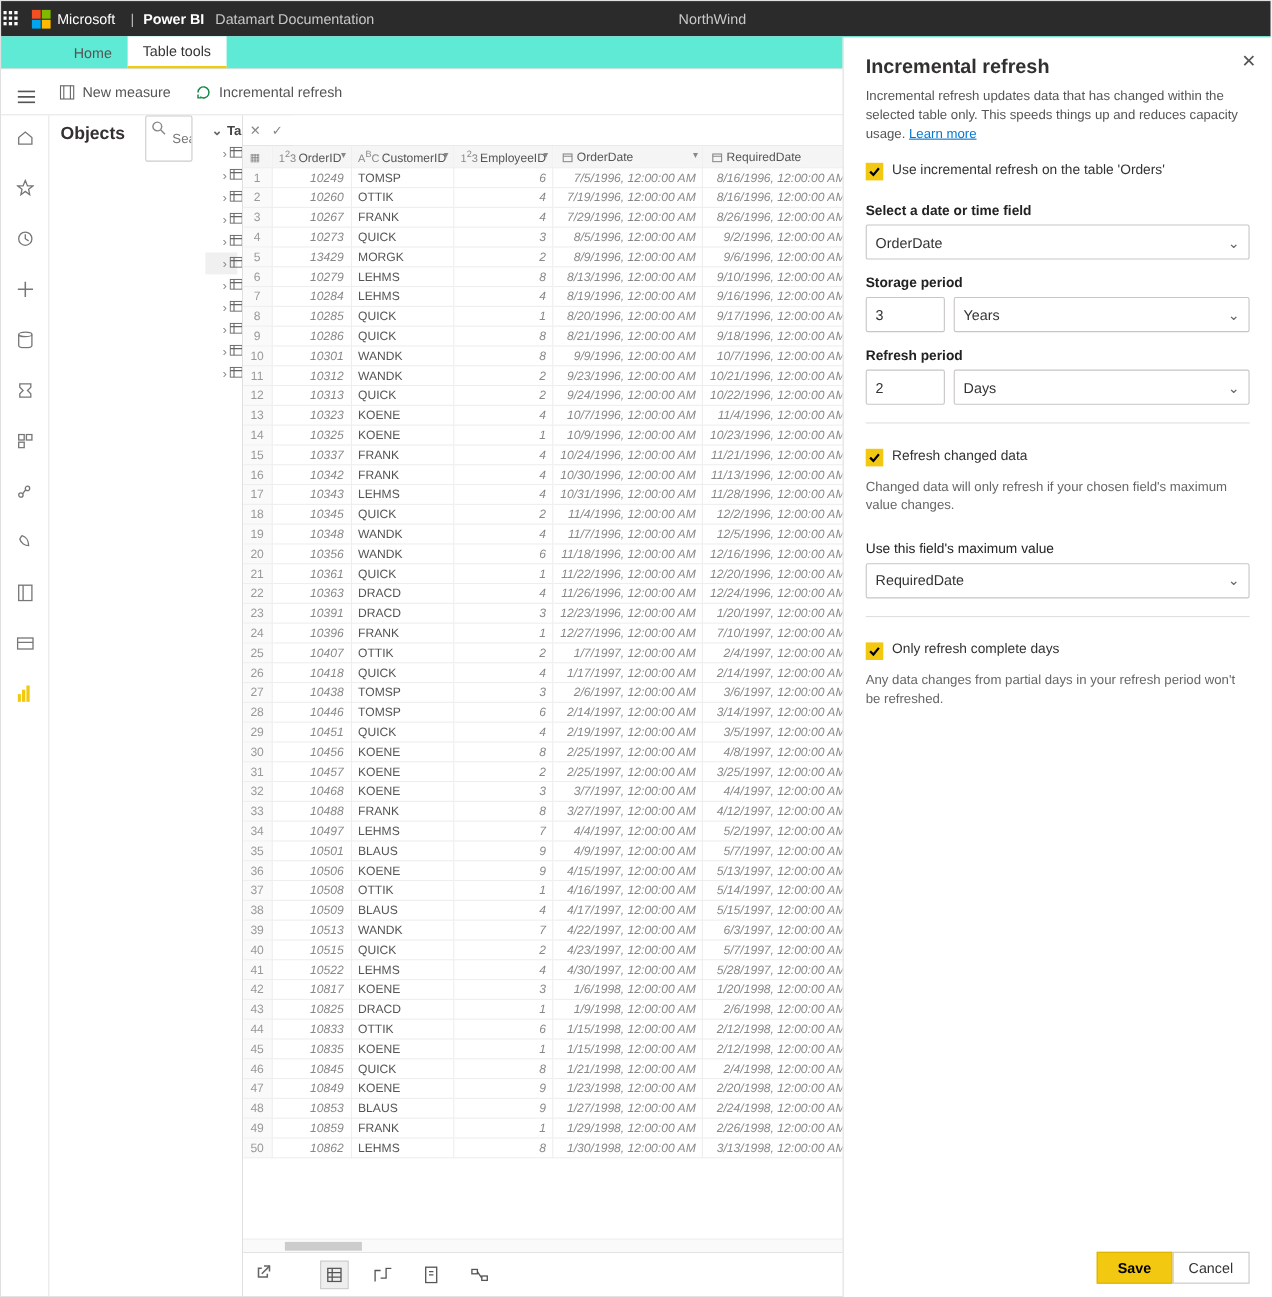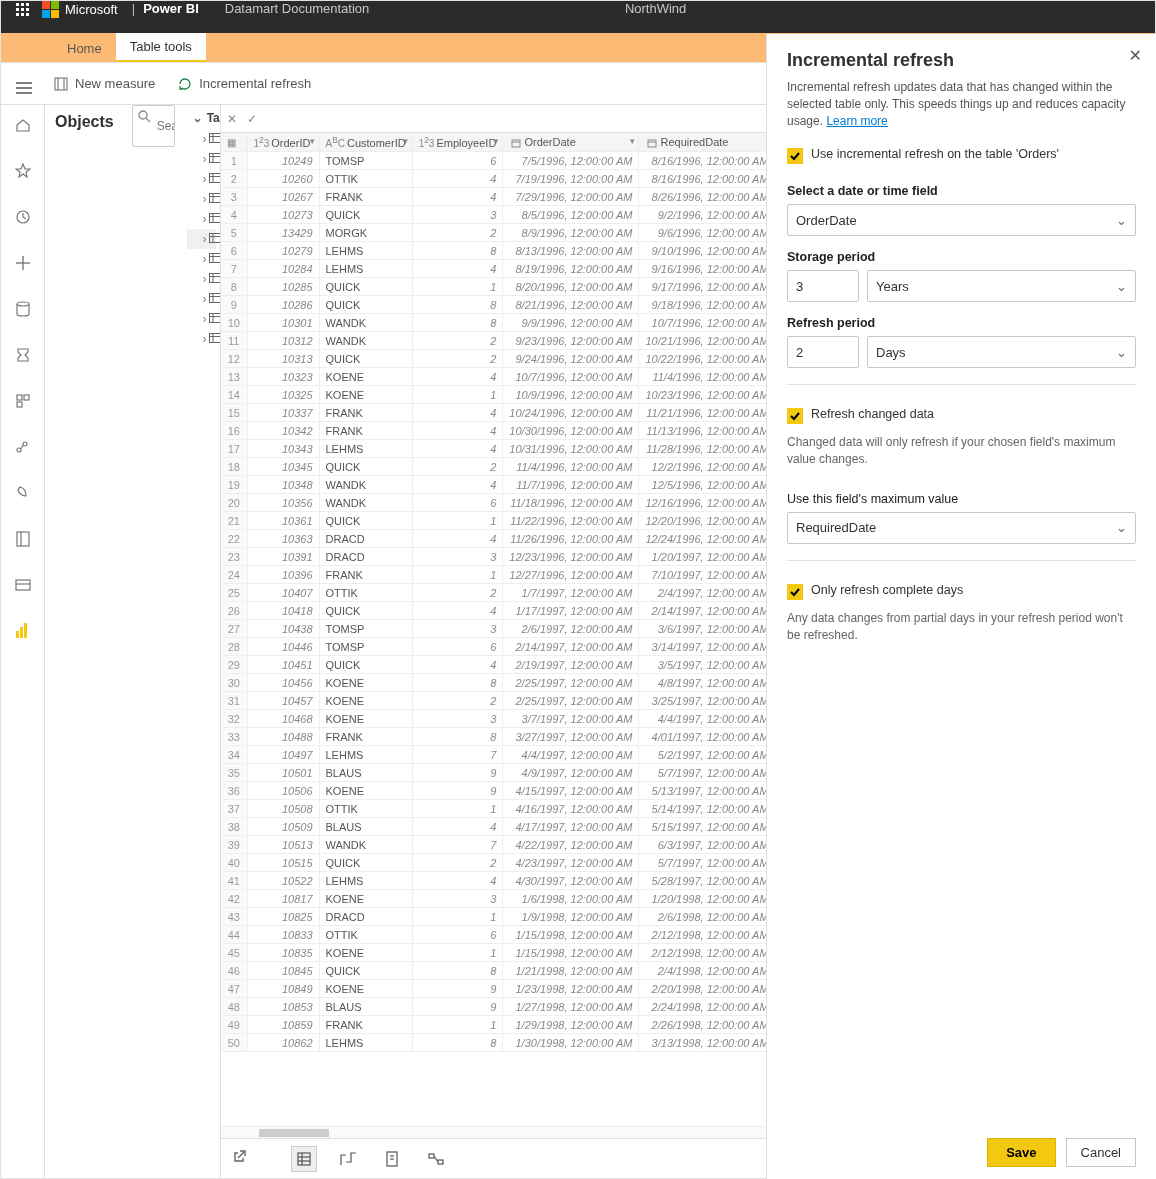--- a/index.html
+++ b/index.html
@@ -1,30 +1,30 @@
 <!DOCTYPE html>
 <html><head>
 <meta charset="utf-8">
 <style>
   * { box-sizing: border-box; }
   html, body { margin:0; padding:0; font-family: "Segoe UI", Arial, sans-serif; font-size: 12px; color:#323130; background:#fff; }
   .app { width:1156px; height:1179px; display:flex; flex-direction:column; border:1px solid #e0e0e0; }
   
-  .titlebar { height:32px; background:#2b2b2b; color:#fff; display:flex; align-items:flex-start; padding:0 13px; font-size:13px; }
+  .titlebar { height:32px; background:#2b2b2b; color:#fff; display:flex; align-items:center; padding:0 0; font-size:13px; }
   .waffle { width:18px; height:18px; margin-right:10px; display:inline-flex; align-items:center; justify-content:center; }
   .waffle svg { fill:#fff; }
   .ms-logo { display:inline-flex; align-items:center; margin-right:6px; }
   .ms-logo .sq { width:8px; height:8px; display:inline-block; }
   .ms-logo .grid { display:grid; grid-template-columns: 8px 8px; grid-template-rows: 8px 8px; gap:1px; margin-right:6px;}
   .titlebar .bold { font-weight:600; }
   .titlebar .sep { margin:0 8px; color:#bbb; }
   .titlebar .light { color:#c8c8c8; }
   .titlebar .center { flex:1; text-align:center; color:#c8c8c8; font-size:13px; }
   
-  .tabs-row { height:30px; background:#fdba74; border-bottom:1px solid #e1dfdd; display:flex; align-items:flex-end; padding-left:52px; font-size:13px;}
+  .tabs-row { height:30px; background:#5eead4; border-bottom:1px solid #e1dfdd; display:flex; align-items:flex-end; padding-left:52px; font-size:13px;}
   .tab { padding:6px 14px; color:#555; cursor:pointer; }
   .tab.active { color:#333; border-bottom:2px solid #f2c811; background:#fff; }
   .hamburger { position:absolute; left:8px; top:40px; width:30px; height:30px; display:flex; align-items:center; justify-content:center; color:#555; cursor:pointer;}
   .hamburger svg { stroke:#555; }
   .toolbar-row { height:42px; background:#fff; border-bottom:1px solid #e1dfdd; display:flex; align-items:center; padding-left:52px; font-size:13px; color:#555;}
   .toolbar-btn { display:flex; align-items:center; margin-right:22px; cursor:pointer; }
   .toolbar-btn .icon { margin-right:6px; display:inline-flex; }
   
   .main { flex:1; display:flex; min-height:0; position:relative; }
   .leftnav { width:44px; background:#fff; border-right:1px solid #e1dfdd; display:flex; flex-direction:column; align-items:center; padding-top:6px; gap:18px; color:#777; }
@@ -75,21 +75,21 @@
   .check-row label { font-size:12.5px; color:#333; }
   .field-label { font-size:12.5px; font-weight:600; margin:14px 0 6px 0; color:#222;}
   .select, .numinput { height:32px; border:1px solid #c8c6c4; border-radius:2px; display:flex; align-items:center; padding:0 8px; font-size:13px; color:#333; background:#fff; position:relative;}
   .select { cursor:pointer; }
   .select .caret { margin-left:auto; color:#666; }
   .row2 { display:flex; gap:8px; }
   .row2 .numinput { width:72px; }
   .row2 .select { flex:1; }
   .divider { height:1px; background:#e1dfdd; margin:16px 0; }
   .small-note { font-size:12px; color:#666; line-height:1.4; margin:4px 0 10px 0;}
-  .panel-footer { margin-top:auto; display:flex; justify-content:flex-end; gap:10px; padding-top:10px;}
+  .panel-footer { margin-top:auto; display:flex; justify-content:flex-end; padding-top:10px;}
   .btn-primary { background:#f2c811; border:1px solid #dab300; padding:6px 18px; font-size:13px; font-weight:600; cursor:pointer; color:#000;}
   .btn-secondary { background:#fff; border:1px solid #c8c6c4; padding:6px 14px; font-size:13px; cursor:pointer; color:#333;}
   .scroll-x { height:12px; border-top:1px solid #eee; position:relative; background:#fafafa;}
   .scroll-x .thumb { position:absolute; left:38px; top:2px; height:8px; width:70px; background:#ccc;}
   .open-icon { position:absolute; left:12px; bottom:12px; color:#666; cursor:pointer;}
 </style>
 </head>
 <body>
 
 <div class="app">
@@ -114,21 +114,21 @@
       <span class="grid">
         <span class="sq" style="background:#f25022"></span>
           <span class="sq" style="background:#7fba00"></span>
         <span class="sq" style="background:#00a4ef"></span>
           <span class="sq" style="background:#ffb900"></span>
       </span>
       <span>Microsoft</span>
     </span>
     <span class="sep">|</span>
     <span class="bold">Power BI</span>
-    <span class="light" style="margin-left:26px">Datamart Documentation</span>
+    <span class="light" style="margin-left:10px">Datamart Documentation</span>
     <span class="center">NorthWind</span>
     <span style="width:200px"></span>
   </div>
 
   <div style="position:relative">
     <div class="hamburger">
       <svg width="16" height="12" viewBox="0 0 16 12" fill="none" stroke-width="1.5">
           <line x1="0" y1="1" x2="16" y2="1"></line>
           <line x1="0" y1="6" x2="16" y2="6"></line>
           <line x1="0" y1="11" x2="16" y2="11"></line>
@@ -684,21 +684,21 @@
                 <td class="datecell">3/7/1997, 12:00:00 AM</td>
                 <td class="datecell">4/4/1997, 12:00:00 AM</td>
                 <td class="datecell">3/12/</td>
               </tr>
               <tr>
                 <td class="rownum">33</td>
                 <td class="numcell">10488</td>
                 <td class="">FRANK</td>
                 <td class="numcell">8</td>
                 <td class="datecell">3/27/1997, 12:00:00 AM</td>
-                <td class="datecell">4/01/1997, 12:00:00 AM</td>
+                <td class="datecell">4/12/1997, 12:00:00 AM</td>
                 <td class="datecell">4/2/</td>
               </tr>
               <tr>
                 <td class="rownum">34</td>
                 <td class="numcell">10497</td>
                 <td class="">LEHMS</td>
                 <td class="numcell">7</td>
                 <td class="datecell">4/4/1997, 12:00:00 AM</td>
                 <td class="datecell">5/2/1997, 12:00:00 AM</td>
                 <td class="datecell">4/7/</td>

